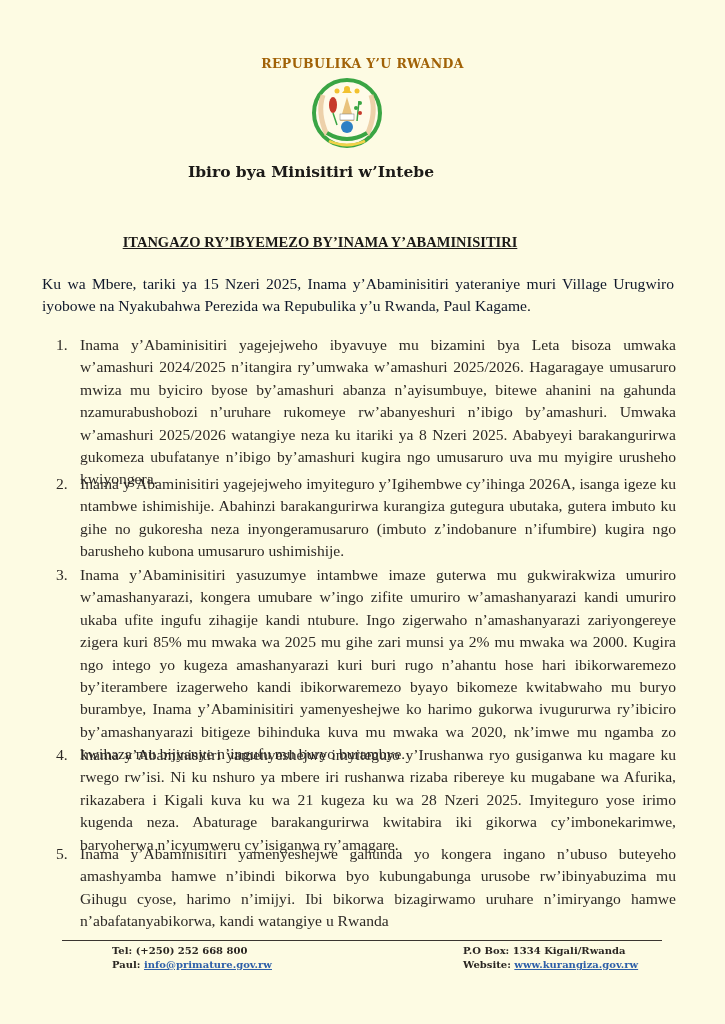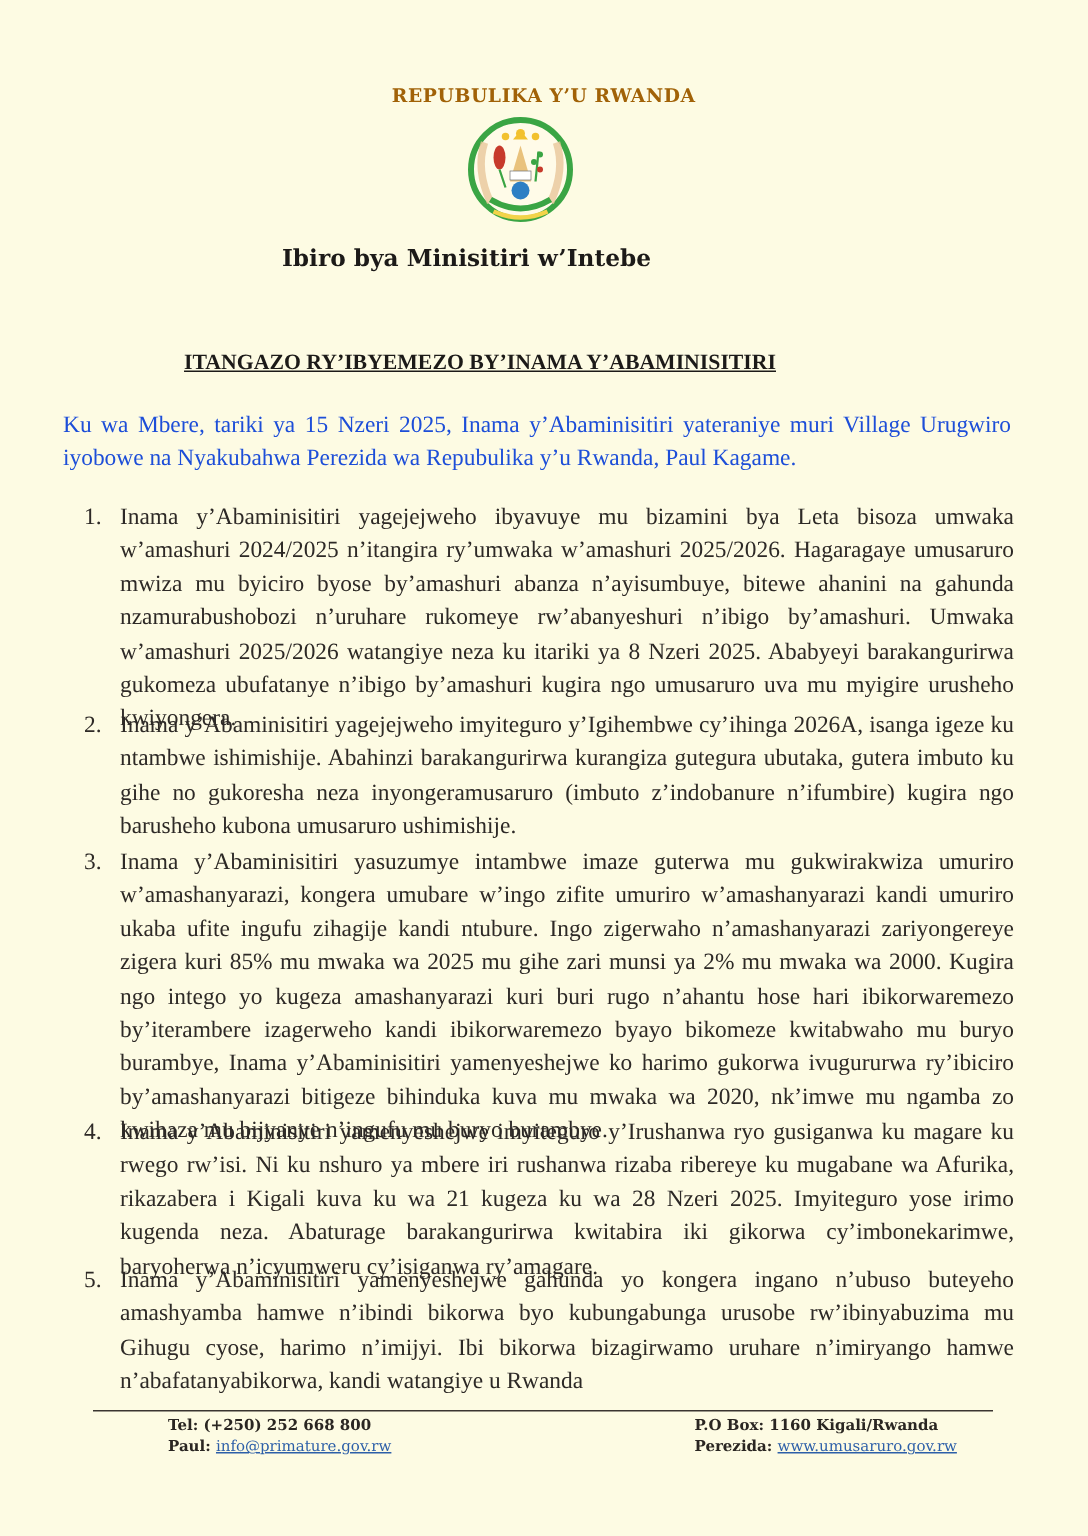--- a/index.html
+++ b/index.html
@@ -22,38 +22,38 @@
     padding-left: 12px; box-sizing: border-box;
   }
   .doc-title {
     position: absolute; top: 234px; left: 0; width: 626px; text-align: center;
     font-family: "Liberation Serif", serif; font-weight: bold; font-size: 14.5px;
     text-decoration: underline; color: #1c1a18; padding-left: 14px; box-sizing: border-box;
   }
   .intro {
     position: absolute; top: 273px; left: 42px; width: 632px;
     font-family: "Liberation Serif", serif; font-size: 15.6px; line-height: 22px;
-    text-align: justify; color: #1d4ed8;
+    text-align: justify; color: #0f172a;
   }
   .item {
     position: absolute; left: 56px; width: 620px;
     font-family: "Liberation Serif", serif; font-size: 15.6px; line-height: 22.4px;
     color: #2d2926;
   }
   .item .num { position: absolute; left: 0; top: 0; }
   .item .txt { margin-left: 24px; text-align: justify; display: block; }
   .footer-rule {
     position: absolute; left: 62px; top: 940px; width: 600px; height: 0;
     border-top: 1.5px solid #3a3530;
   }
   .footer {
     position: absolute; top: 944px; font-family: "DejaVu Serif", serif;
     font-size: 10px; font-weight: bold; line-height: 14px; color: #2a2622;
   }
-  .footer a { color: #2d5fa8; text-decoration: underline; font-weight: normal; }
+  .footer a { color: #2d5fa8; text-decoration: underline; font-weight: bold; }
   .footer-left { left: 80px; margin-left: 32px; }
   .footer-right { left: 463px; }
 </style>
 </head>
 <body>
 
 <div>
   <div class="header-title">REPUBULIKA Y’U RWANDA</div>
   <svg class="emblem" viewBox="0 0 76 82">
     <circle cx="38" cy="38" r="33" fill="#fffbe8" stroke="#3aa544" stroke-width="4"></circle>
@@ -116,19 +116,19 @@
   </div>
   <div>
     <span>Paul:</span>
     <a>info@primature.gov.rw</a>
   </div>
 </div>
 
 <div class="footer footer-right">
   <div>
     <span>P.O Box:</span>
-    <span>1160 Kigali/Rwanda</span>
+    <span>1334 Kigali/Rwanda</span>
   </div>
   <div>
-    <span>Perezida:</span>
-    <a>www.umusaruro.gov.rw</a>
+    <span>Website:</span>
+    <a>www.kurangiza.gov.rw</a>
   </div>
 </div>
 
 </body></html>

